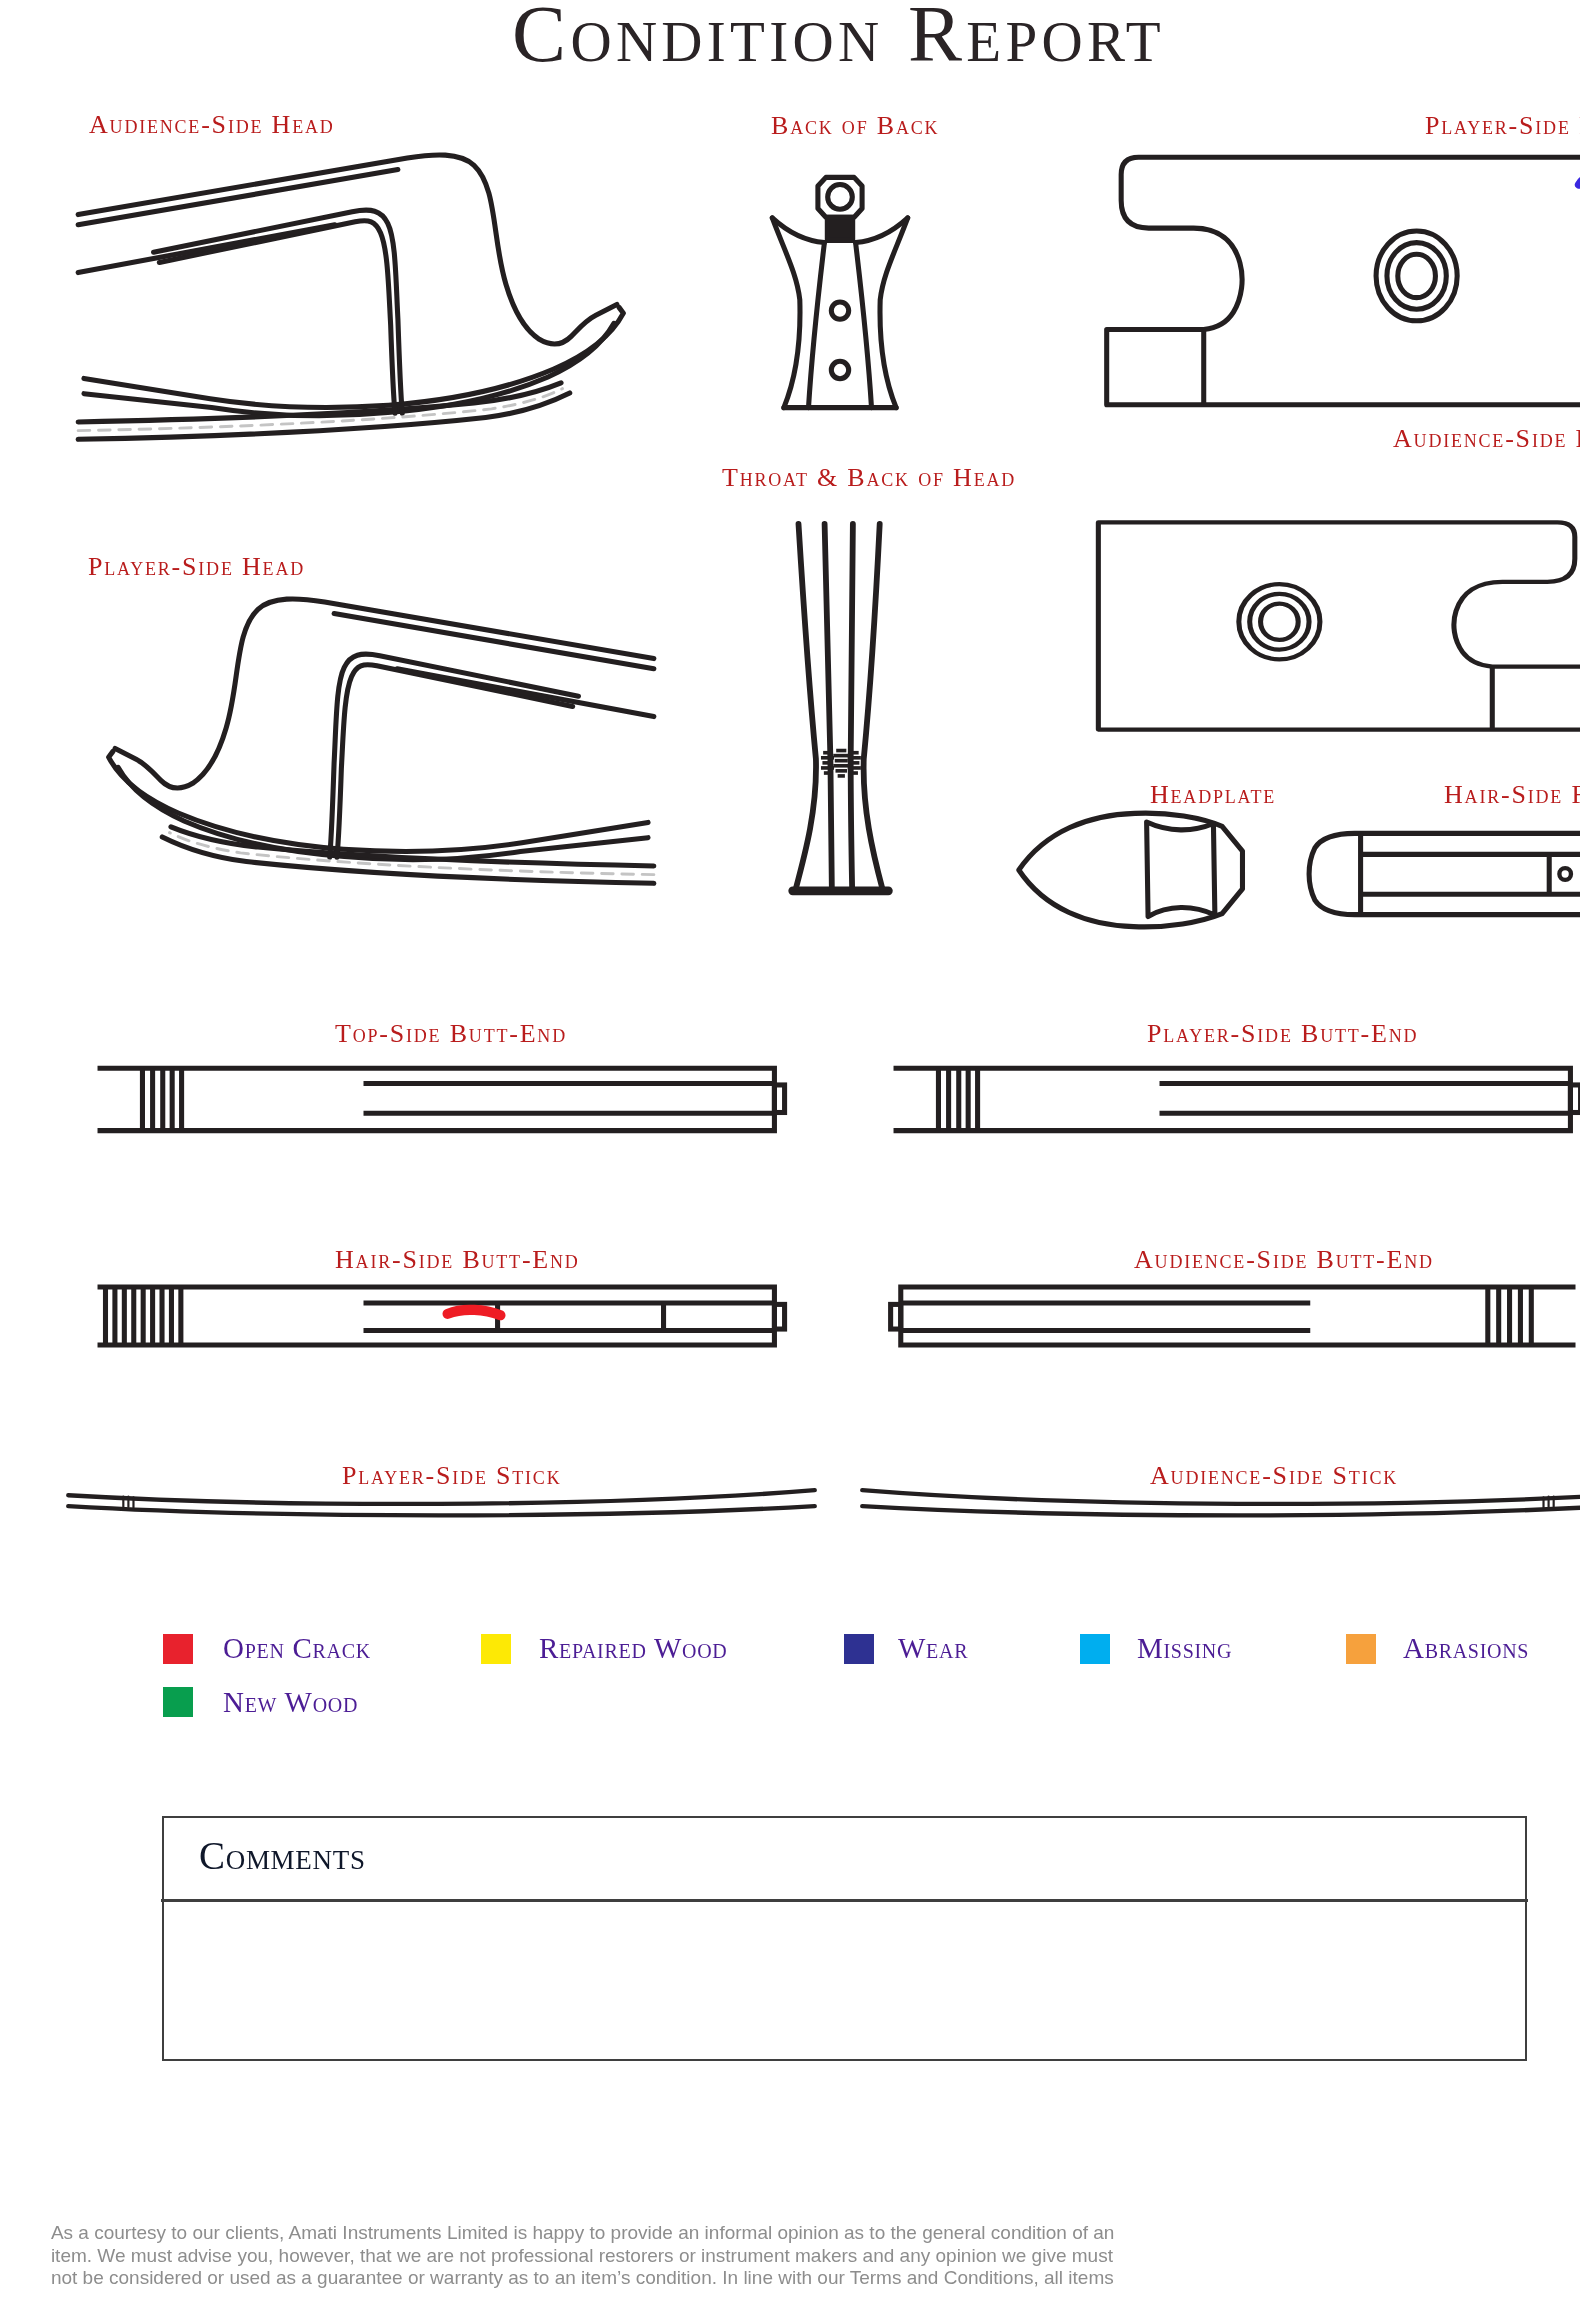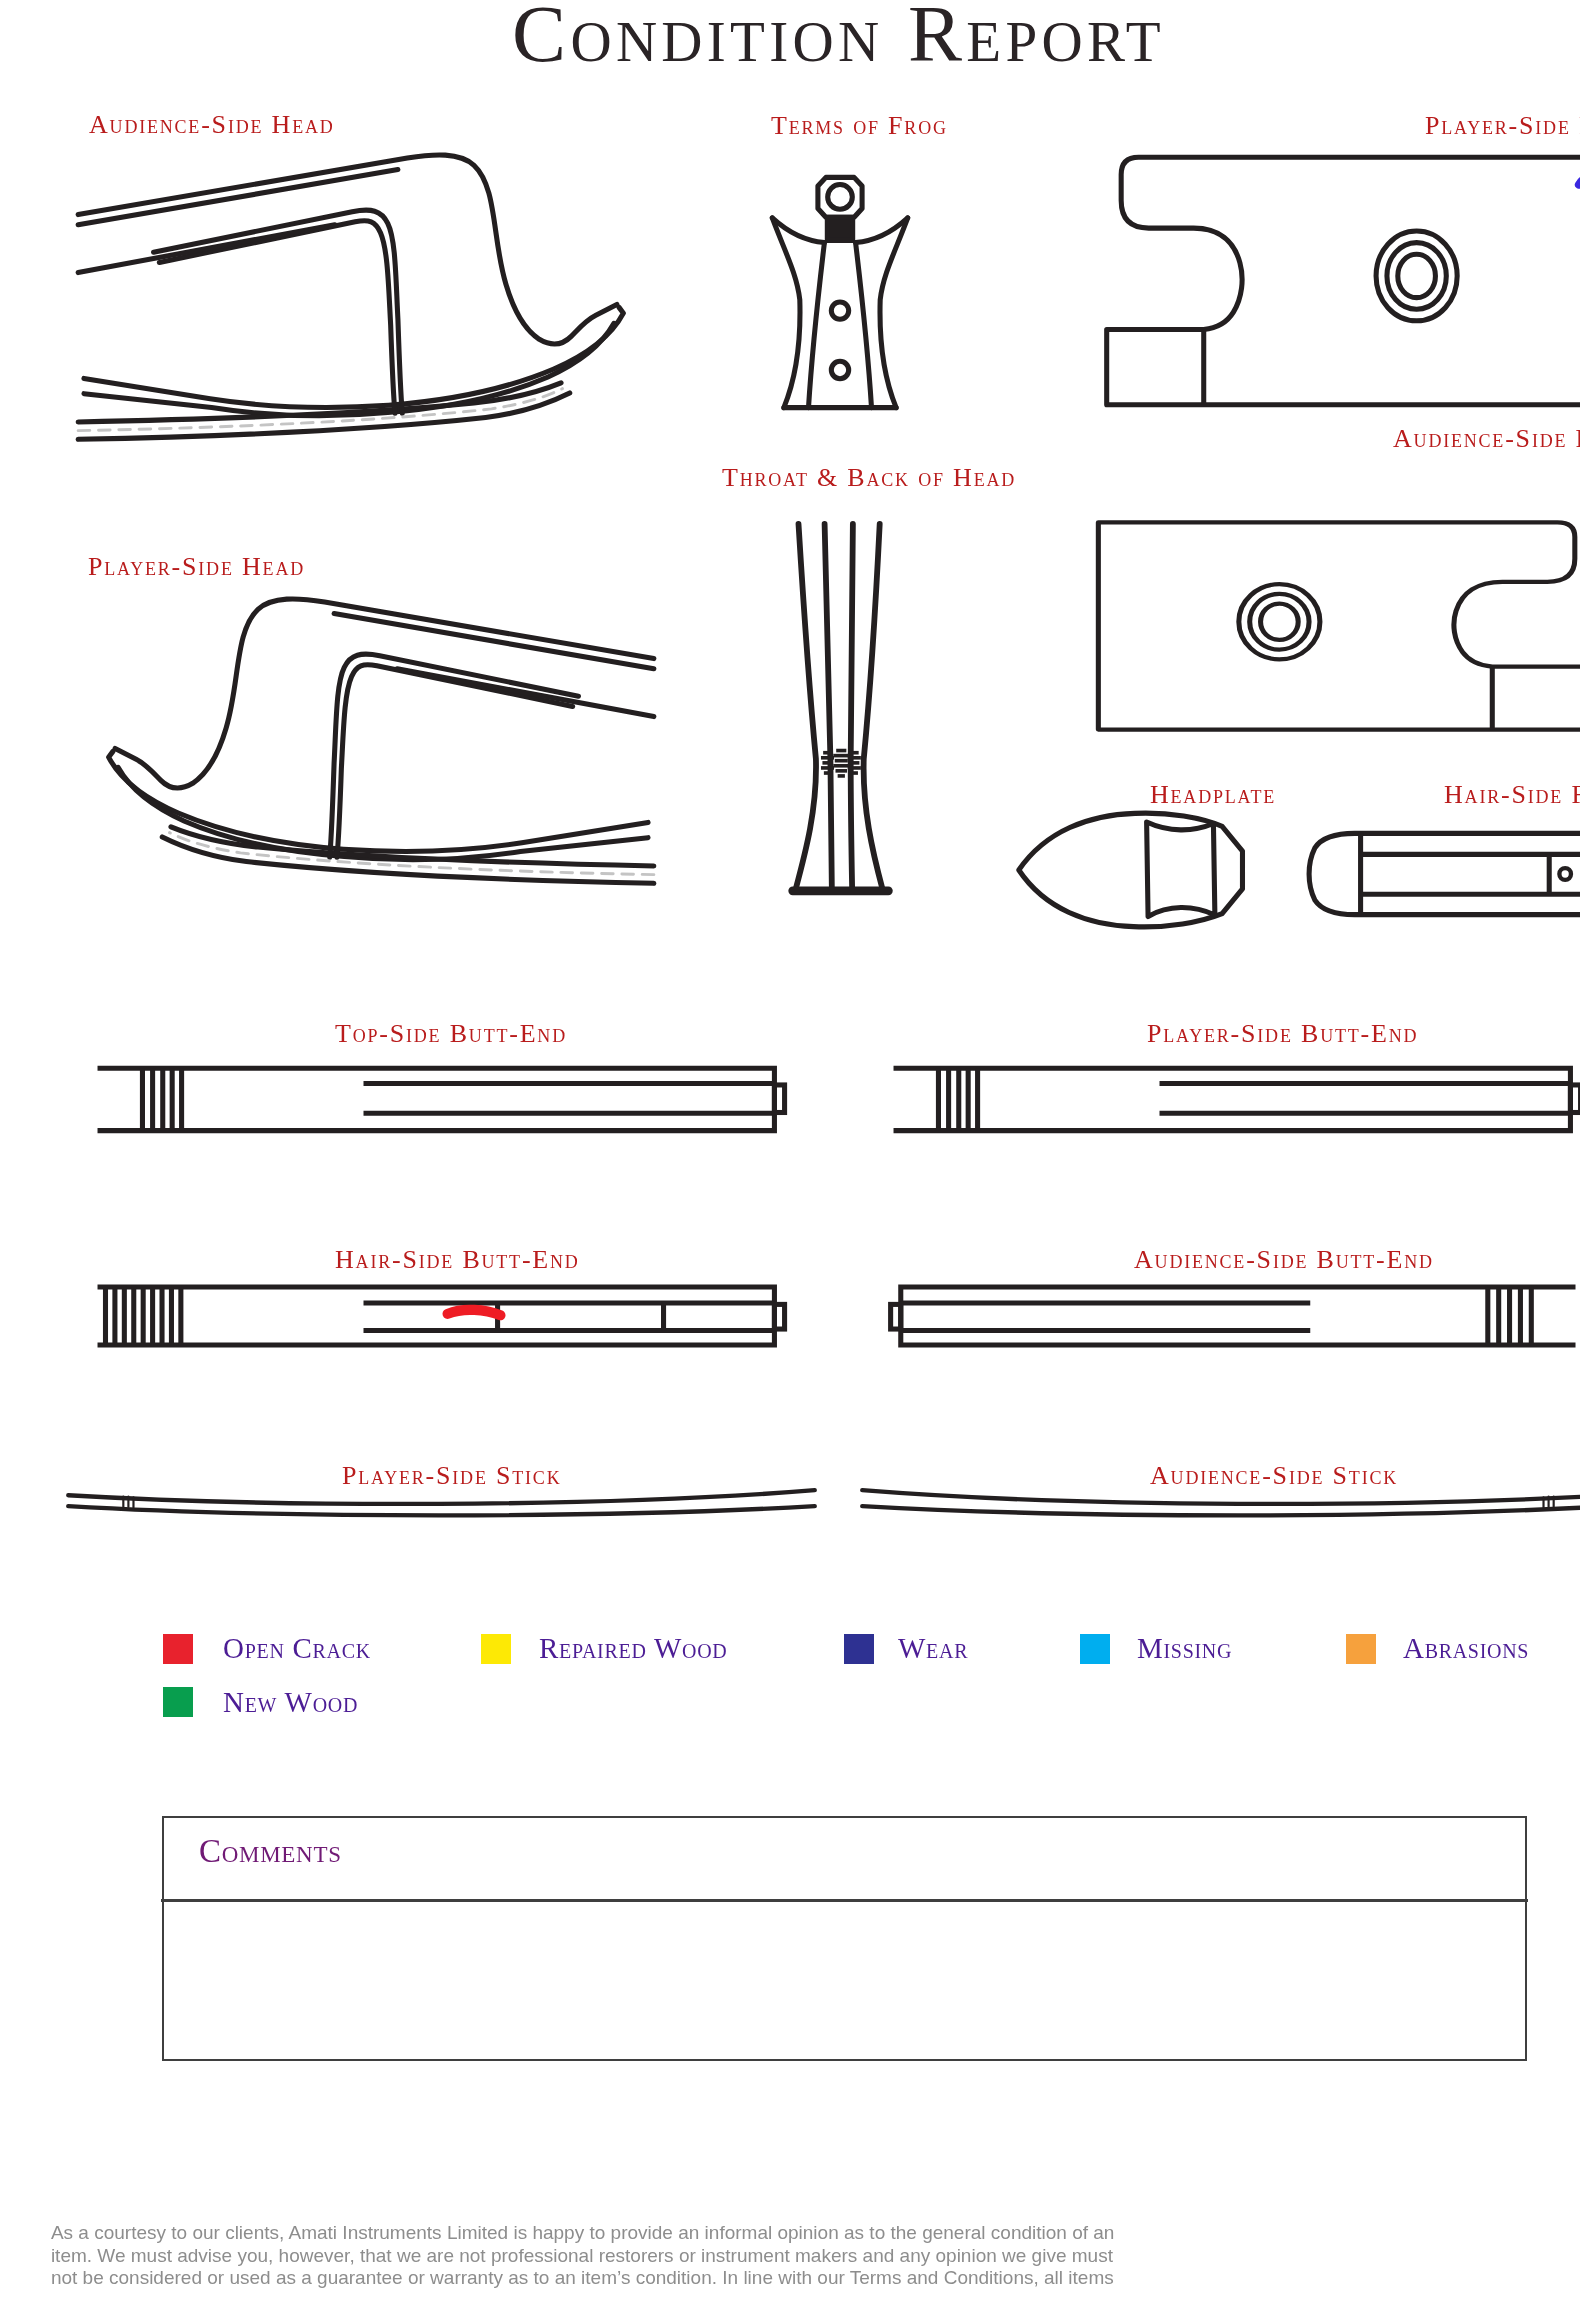--- a/index.html
+++ b/index.html
@@ -9,21 +9,21 @@
          font-variant:small-caps;font-weight:400;font-size:81px;letter-spacing:4.3px;color:#2a2426;}
   .dlabel{position:absolute;font-variant:small-caps;font-size:26px;letter-spacing:1.8px;
           color:#b91c1c;white-space:nowrap;line-height:32px;}
   .diagram{position:absolute;overflow:visible;}
   .swatch{position:absolute;width:30px;height:30px;display:inline-block;}
   .legend-label{position:absolute;font-variant:small-caps;font-size:29px;letter-spacing:0.7px;
                 color:#4c1d95;line-height:33px;white-space:nowrap;}
   .comments-box{position:absolute;left:114px;top:1816px;width:1365px;height:245px;
                 border:2.9px solid #3f3f3f;box-sizing:border-box;}
   .comments-heading{position:absolute;left:35px;top:14.5px;font-variant:small-caps;
-                    font-size:33px;letter-spacing:0.7px;color:#701a75;text-align:center;}
+                    font-size:39px;letter-spacing:0.7px;color:#0f172a;text-align:center;}
   .comments-divider{position:absolute;left:-2.9px;right:-2.9px;top:81px;height:2.9px;background:#3f3f3f;}
   .comments-field{position:absolute;left:0;right:0;top:84px;bottom:0;}
   .footer-text{position:absolute;left:2.9px;top:2222px;width:1071px;
                font-family:"Liberation Sans",sans-serif;font-size:19px;line-height:22.5px;color:#8d8d8d;}
   .logo{position:absolute;left:1294px;top:2225px;font-family:"Liberation Sans",sans-serif;
         font-size:93px;line-height:1;letter-spacing:-0.7px;color:#364268;}
 </style>
 </head>
 <body>
 
@@ -60,21 +60,21 @@
         <path d="M10,25 C300,42 740,42 1040,18"></path>
         <path d="M10,40 C300,57 740,57 1040,40"></path>
         <path d="M86,27 L86,41 M93,27 L93,41 M100,28 L100,42" stroke-width="3"></path>
       </g>
     </defs>
   </svg>
 
   <h1 class="title">Condition Report</h1>
 
   <div class="dlabel" style="left:41px;top:109px">Audience-Side Head</div>
-  <div class="dlabel" style="left:723px;top:110px">Terms of Frog</div>
+  <div class="dlabel" style="left:723px;top:110px">Back of Back</div>
   <div class="dlabel" style="left:1377px;top:110px">Player-Side Frog</div>
   <div class="dlabel" style="left:1345px;top:423px">Audience-Side Frog</div>
   <div class="dlabel" style="left:40px;top:551px">Player-Side Head</div>
   <div class="dlabel" style="left:674px;top:462px">Throat &amp; Back of Head</div>
   <div class="dlabel" style="left:1102px;top:779px">Headplate</div>
   <div class="dlabel" style="left:1396px;top:779px">Hair-Side Frog</div>
   <div class="dlabel" style="left:287px;top:1018px">Top-Side Butt-End</div>
   <div class="dlabel" style="left:1099px;top:1018px">Player-Side Butt-End</div>
   <div class="dlabel" style="left:287px;top:1244px">Hair-Side Butt-End</div>
   <div class="dlabel" style="left:1086px;top:1244px">Audience-Side Butt-End</div>

